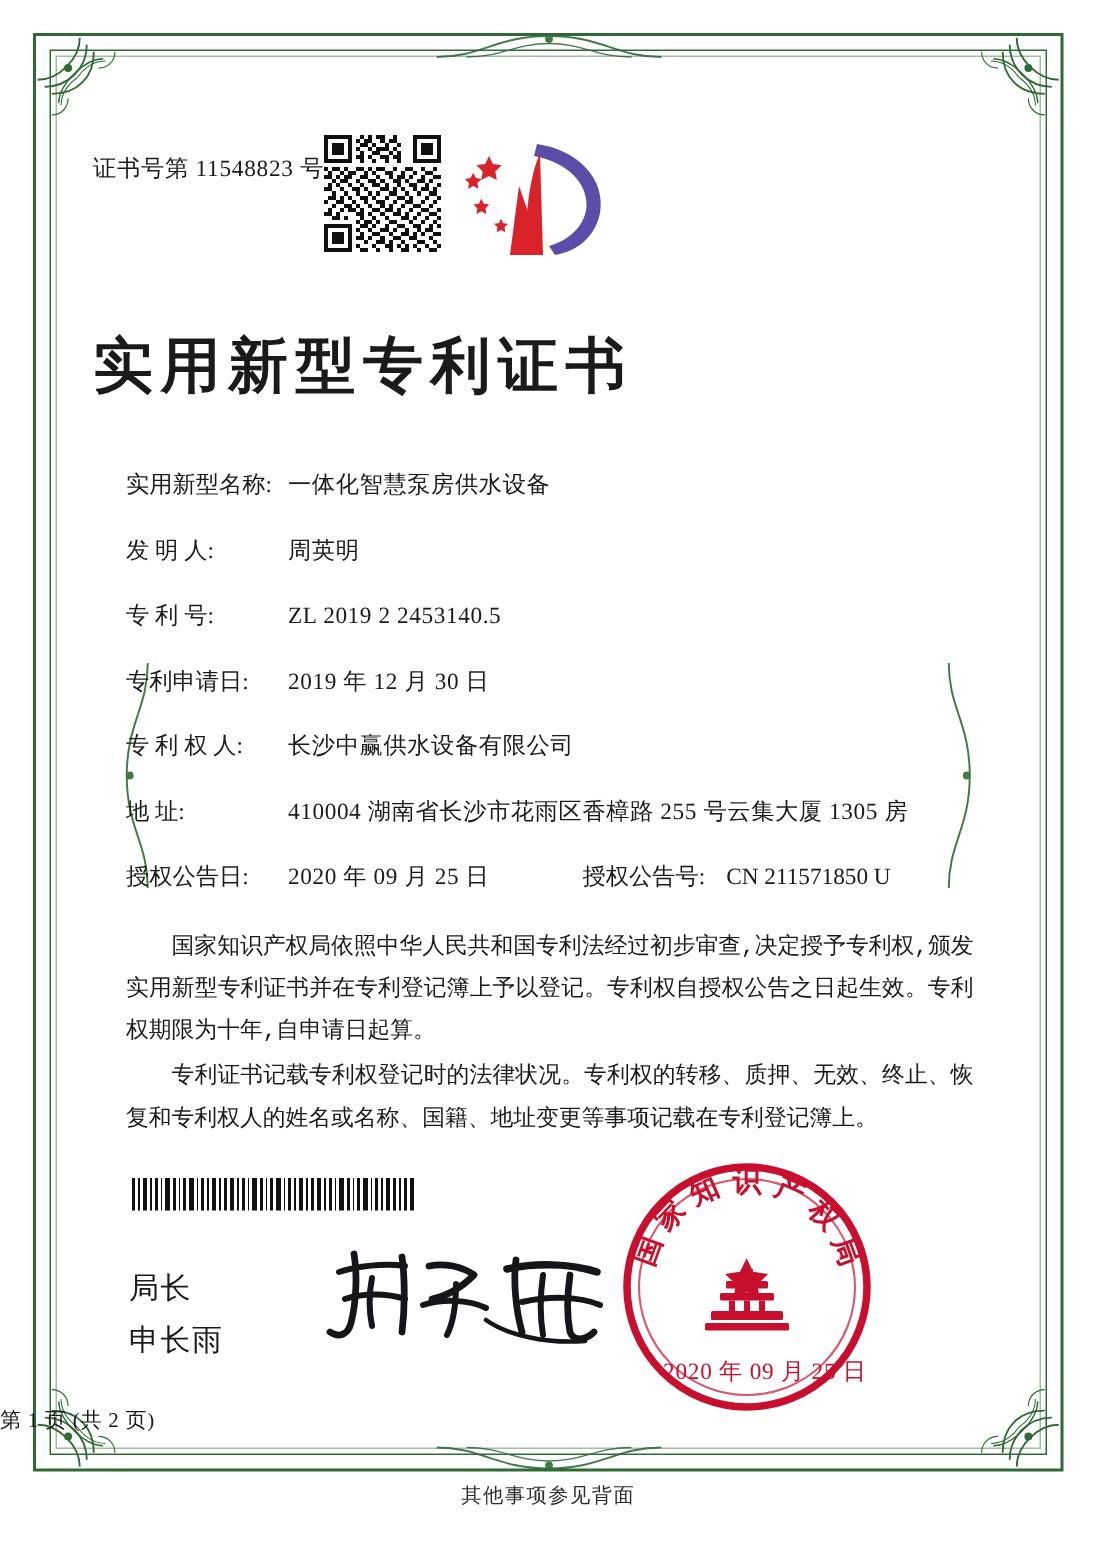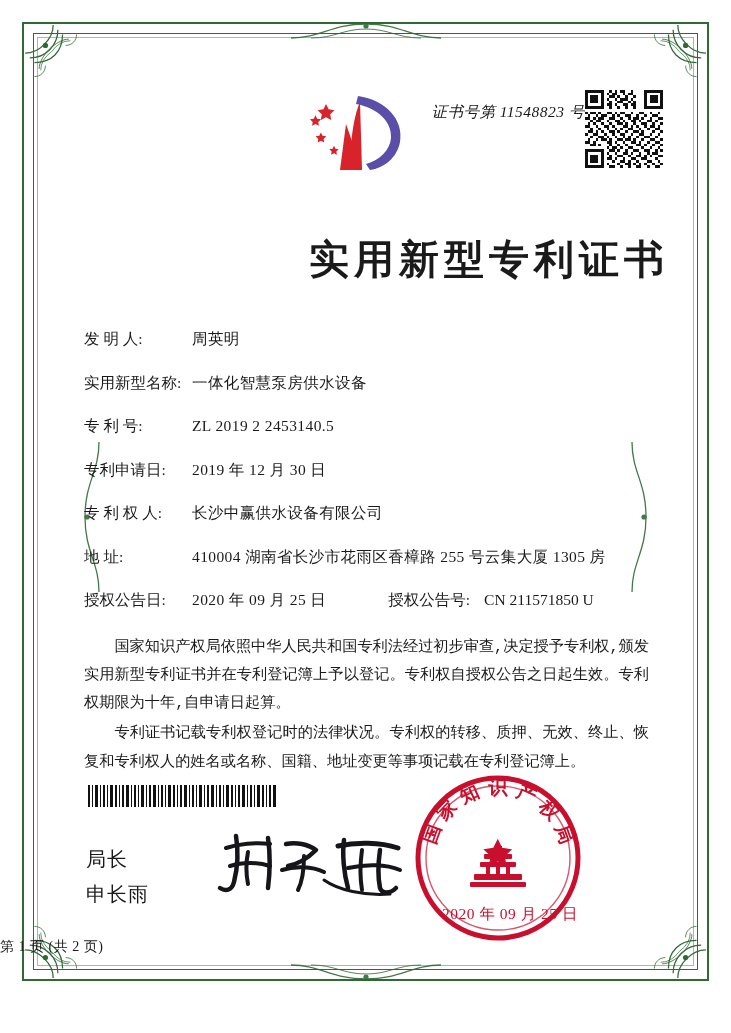--- a/index.html
+++ b/index.html
@@ -73,23 +73,22 @@
   .content {
     position: absolute;
     left: 62px;
     top: 88px;
     width: 607px;
   }
 
   .topline {
     display: flex;
     align-items: flex-start;
-    justify-content: flex-end;
+    justify-content: flex-start;
     height: 110px;
-    font-style: italic;
   }
   .cert-no {
     font-size: 15.5px;
     letter-spacing: .5px;
     padding-top: 14px;
     white-space: nowrap;
   }
 
   .logo {
     position: absolute;
@@ -102,25 +101,25 @@
 
   .qr {
     width: 78px;
     height: 78px;
     margin-top: 2px;
     margin-right: 6px;
   }
   .qr svg { display: block; width: 78px; height: 78px; }
 
   .title {
-    text-align: right;
+    text-align: left;
     font-size: 40px;
     font-weight: bold;
     letter-spacing: 5px;
-    margin-top: 34px;
+    margin-top: 18px;
     font-family: "DejaVu Serif", "Liberation Serif", serif;
   }
 
   .fields {
     margin-top: 42px;
     padding-left: 22px;
   }
   .field-row {
     display: flex;
     align-items: baseline;
@@ -567,27 +566,27 @@
           </g>
         </svg>
       </div>
     </div>
 
     <div class="title">实用新型专利证书</div>
 
     <div class="fields">
 
       <div class="field-row">
+        <div class="field-label">实用新型名称:</div>
+        <div class="field-value">一体化智慧泵房供水设备</div>
+      </div>
+
+      <div class="field-row">
         <div class="field-label">发 明 人:</div>
         <div class="field-value">周英明</div>
-      </div>
-
-      <div class="field-row">
-        <div class="field-label">实用新型名称:</div>
-        <div class="field-value">一体化智慧泵房供水设备</div>
       </div>
 
       <div class="field-row">
         <div class="field-label">专 利 号:</div>
         <div class="field-value">ZL 2019 2 2453140.5</div>
       </div>
 
       <div class="field-row">
         <div class="field-label">专利申请日:</div>
         <div class="field-value">2019 年 12 月 30 日</div>
@@ -740,14 +739,15 @@
           <text transform="rotate(47 88 88)" x="88" y="24" text-anchor="middle">权</text>
           <text transform="rotate(70 88 88)" x="88" y="24" text-anchor="middle">局</text>
         </g>
       </svg>
     </div>
 
     <div class="seal-date">2020 年 09 月 25 日</div>
   </div>
 
   <div class="page-no">第 1 页 (共 2 页)</div>
+  <div class="footnote">其他事项参见背面</div>
 
 </div>
 
 </body></html>

